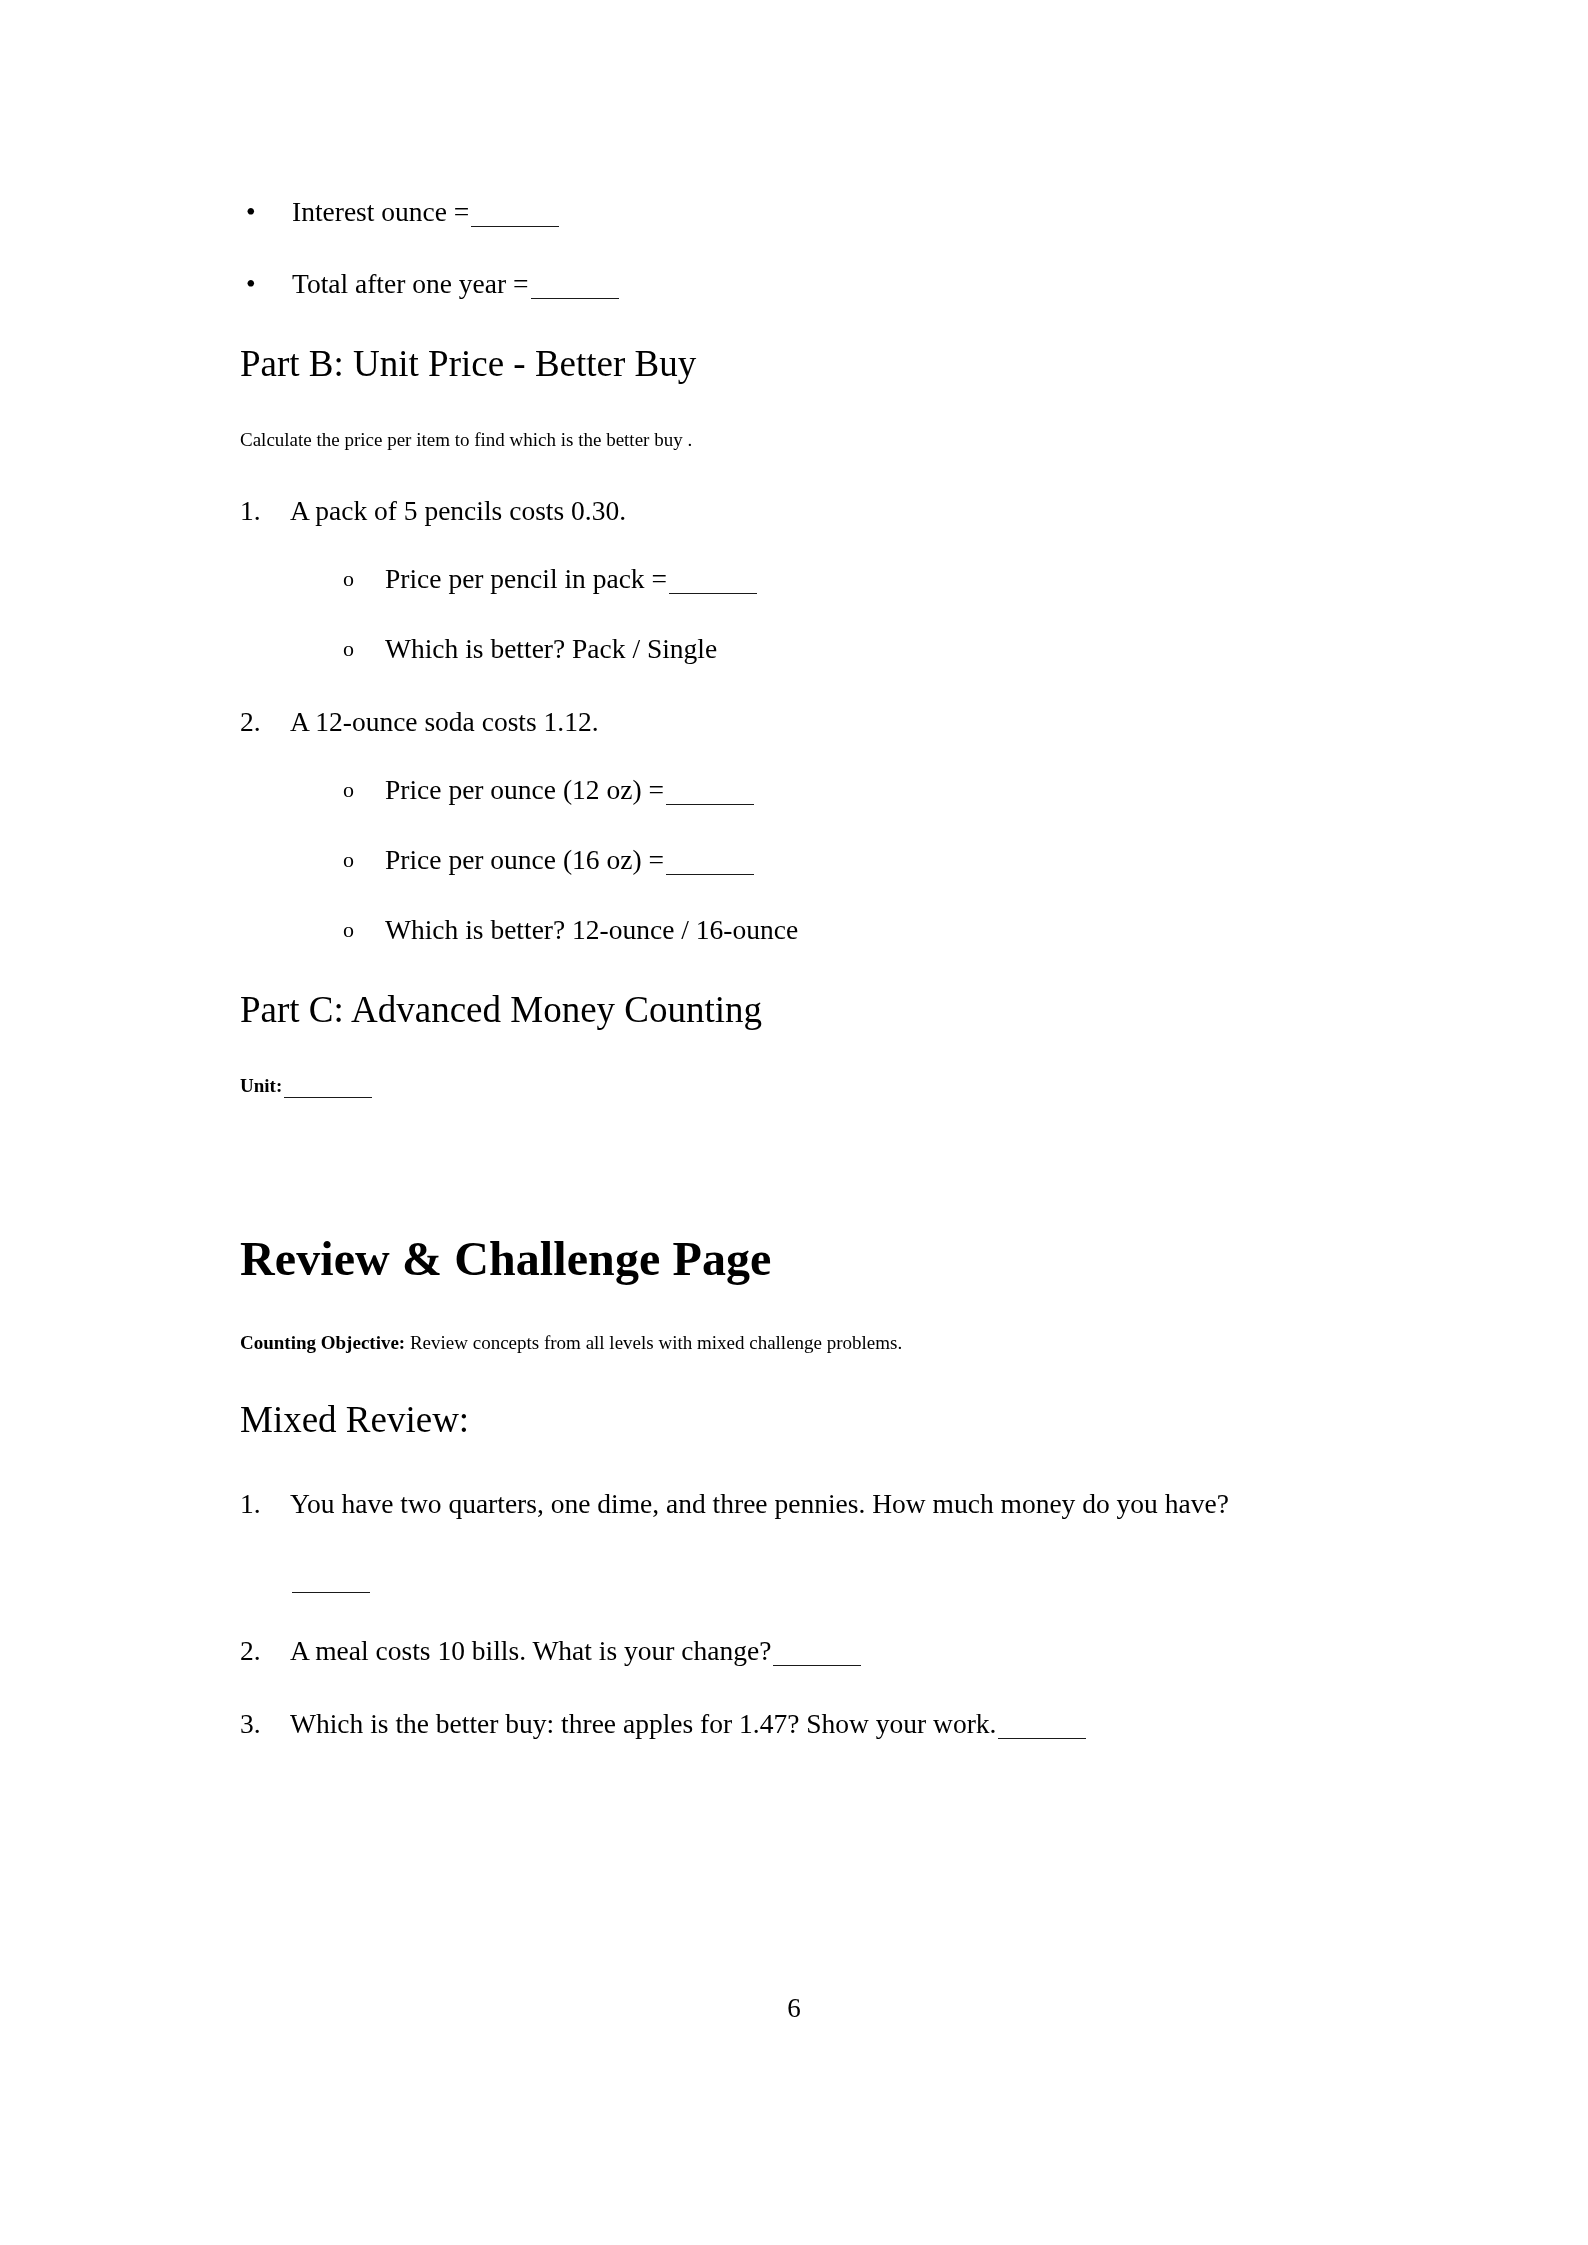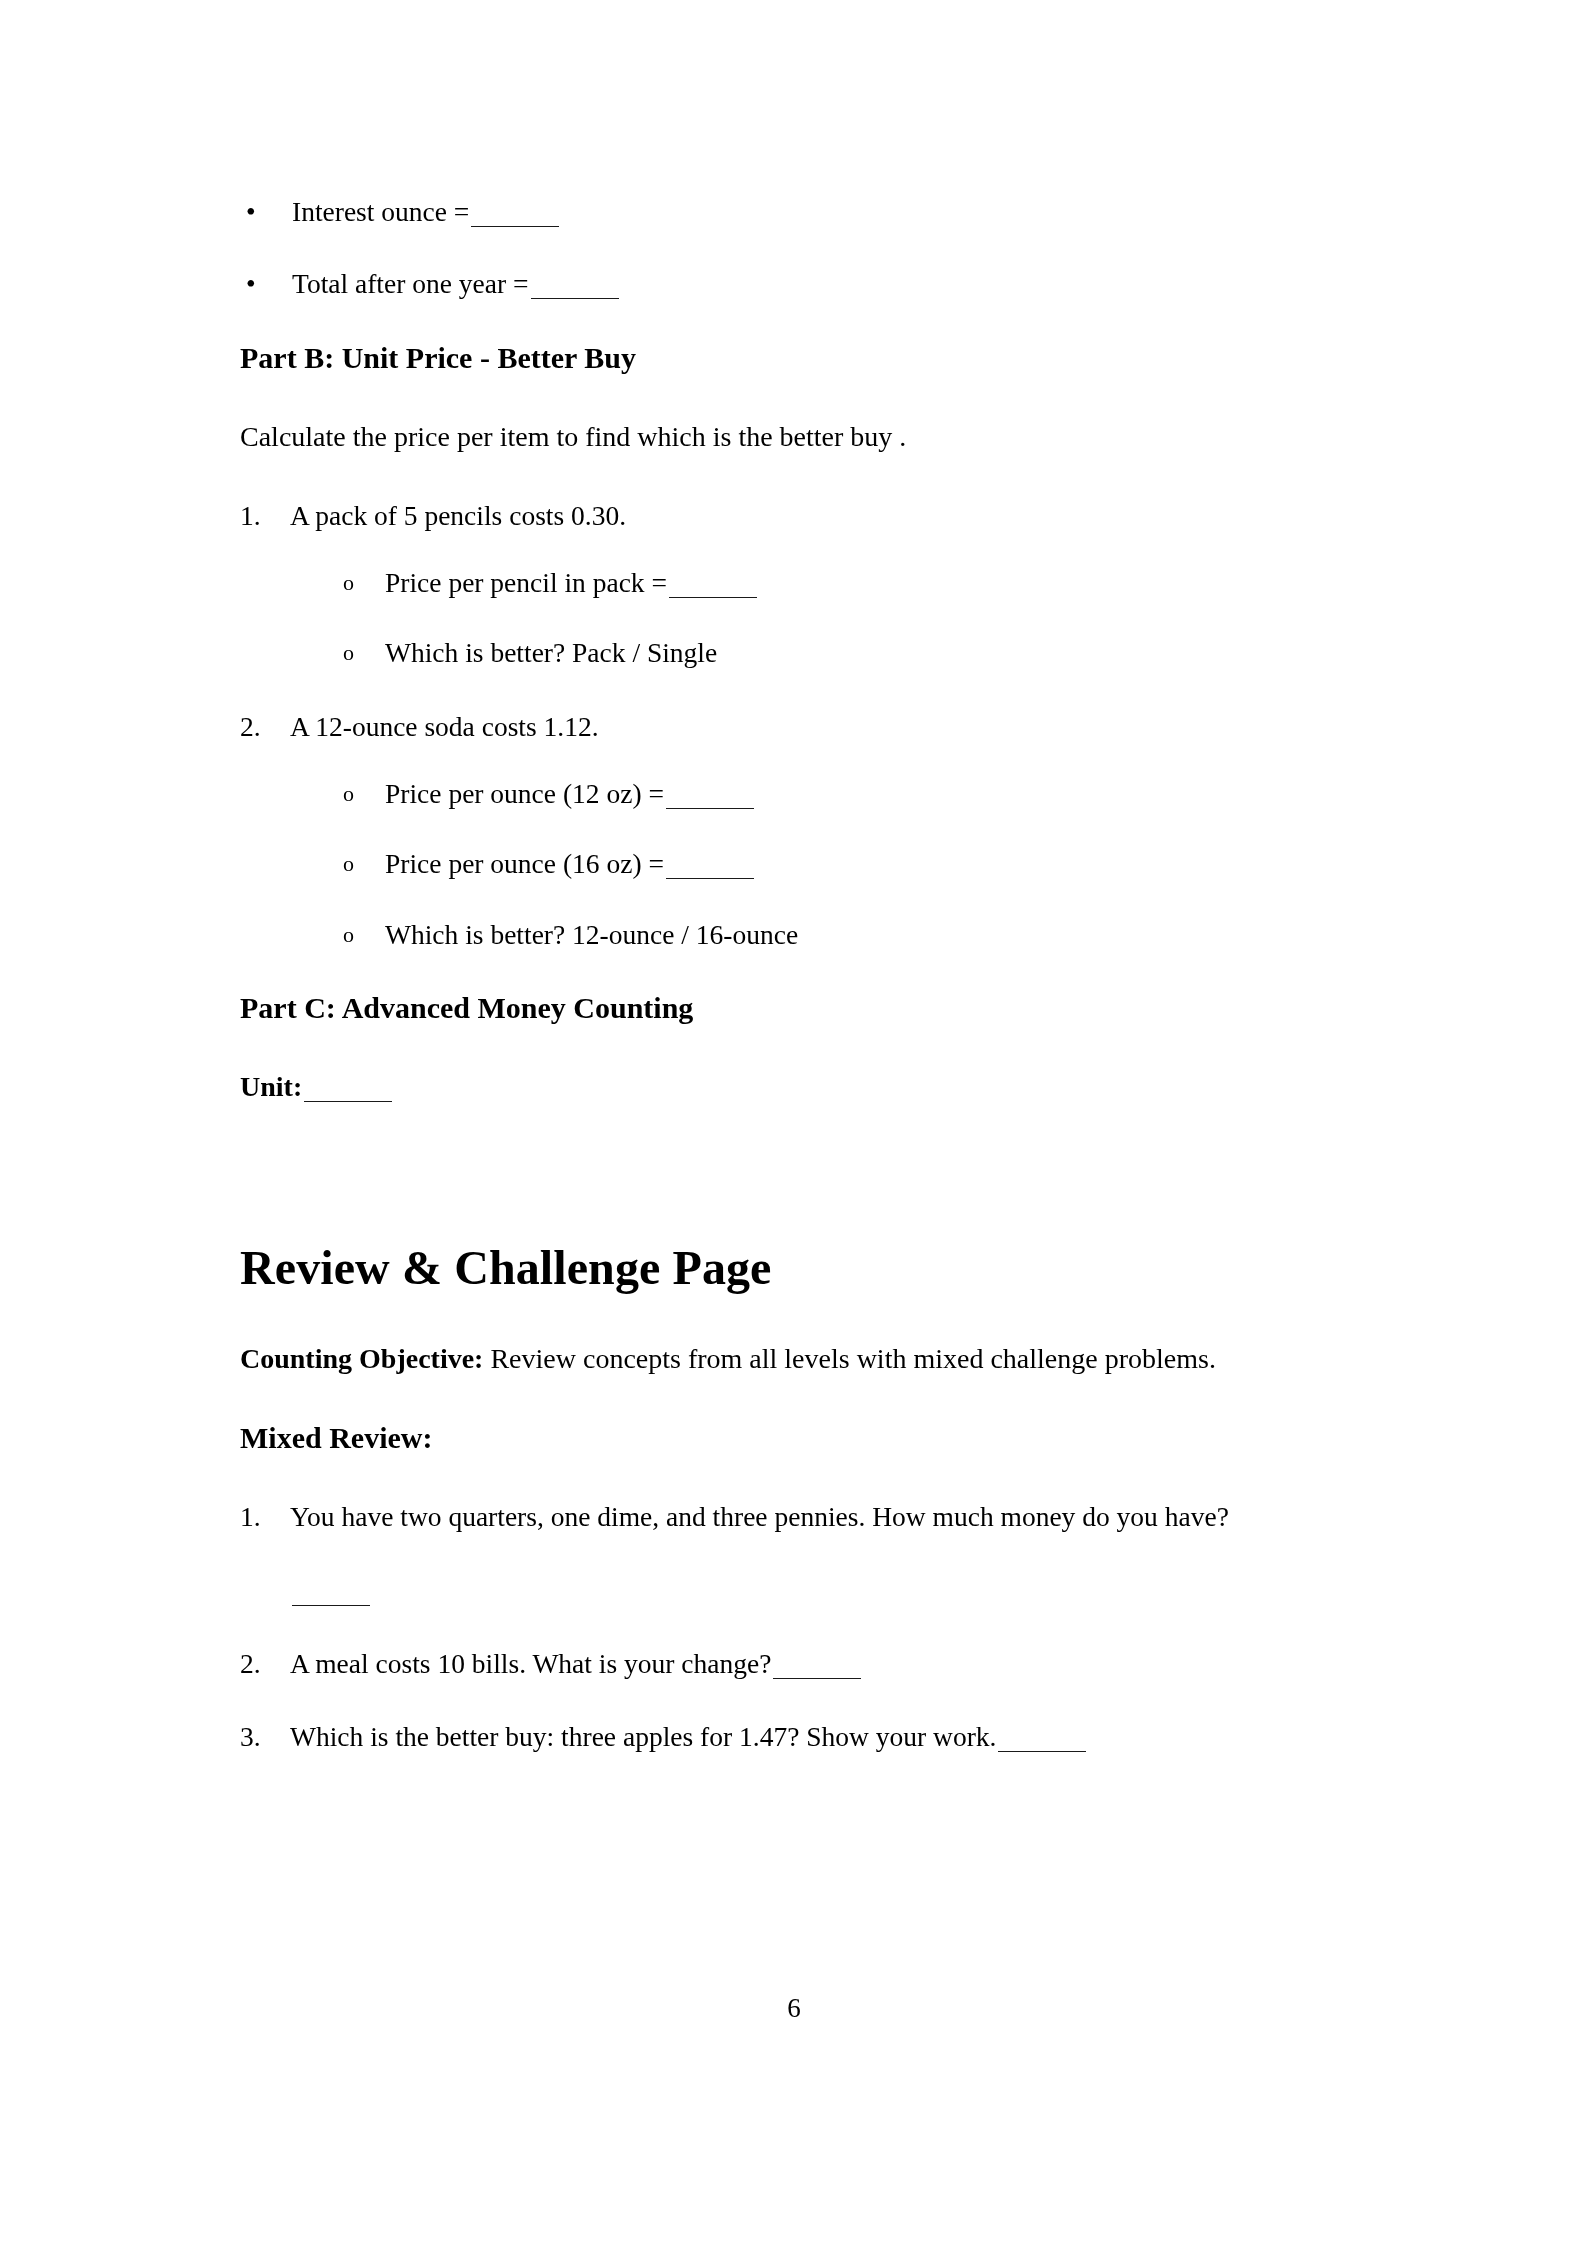--- a/index.html
+++ b/index.html
@@ -21,28 +21,28 @@
   }
   .content {
     position: absolute;
     left: 240px;
     top: 188px;
     width: 1098px;
   }
 
   
   .para {
-    font-size: 28px;
+    font-size: 19px;
     line-height: 1.72;
     margin: 0 0 31px 0;
     text-align: left;
   }
   .heading-bold {
-    font-size: 30px;
-    font-weight: bold;
+    font-size: 37px;
+    font-weight: normal;
     line-height: 1.6;
     margin: 0 0 31px 0;
   }
   .h1 {
     font-size: 48px;
     font-weight: bold;
     line-height: 1.4;
     margin: 0 0 34px 0;
     letter-spacing: 0.1px;
   }

